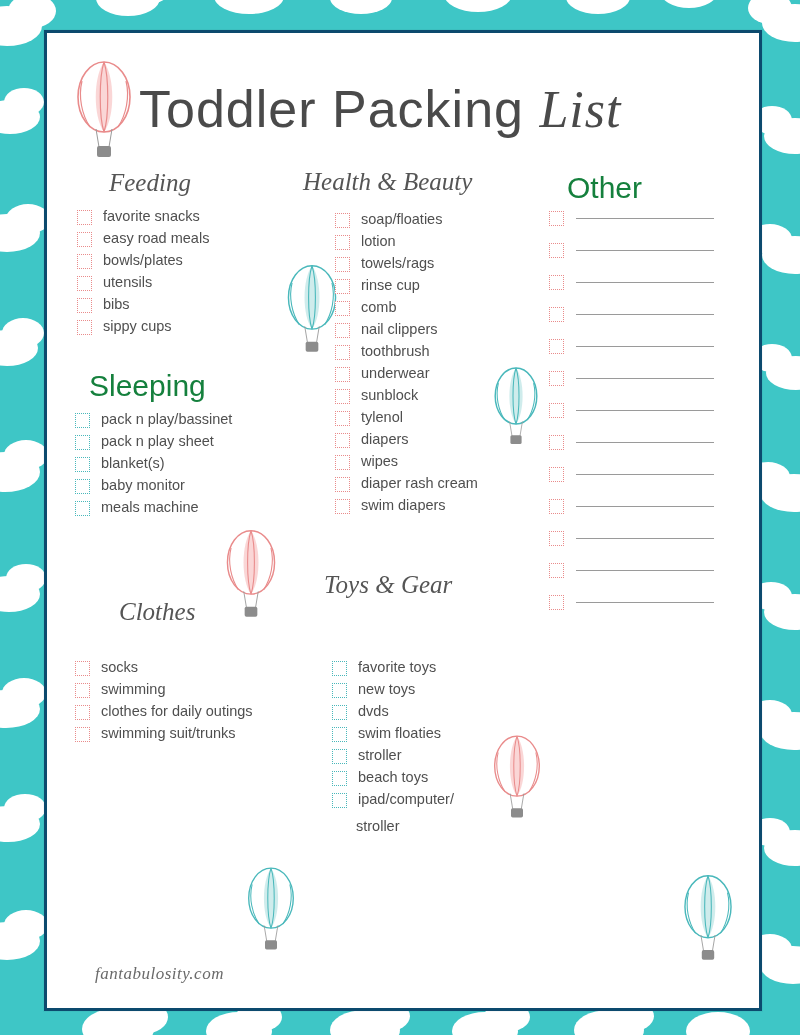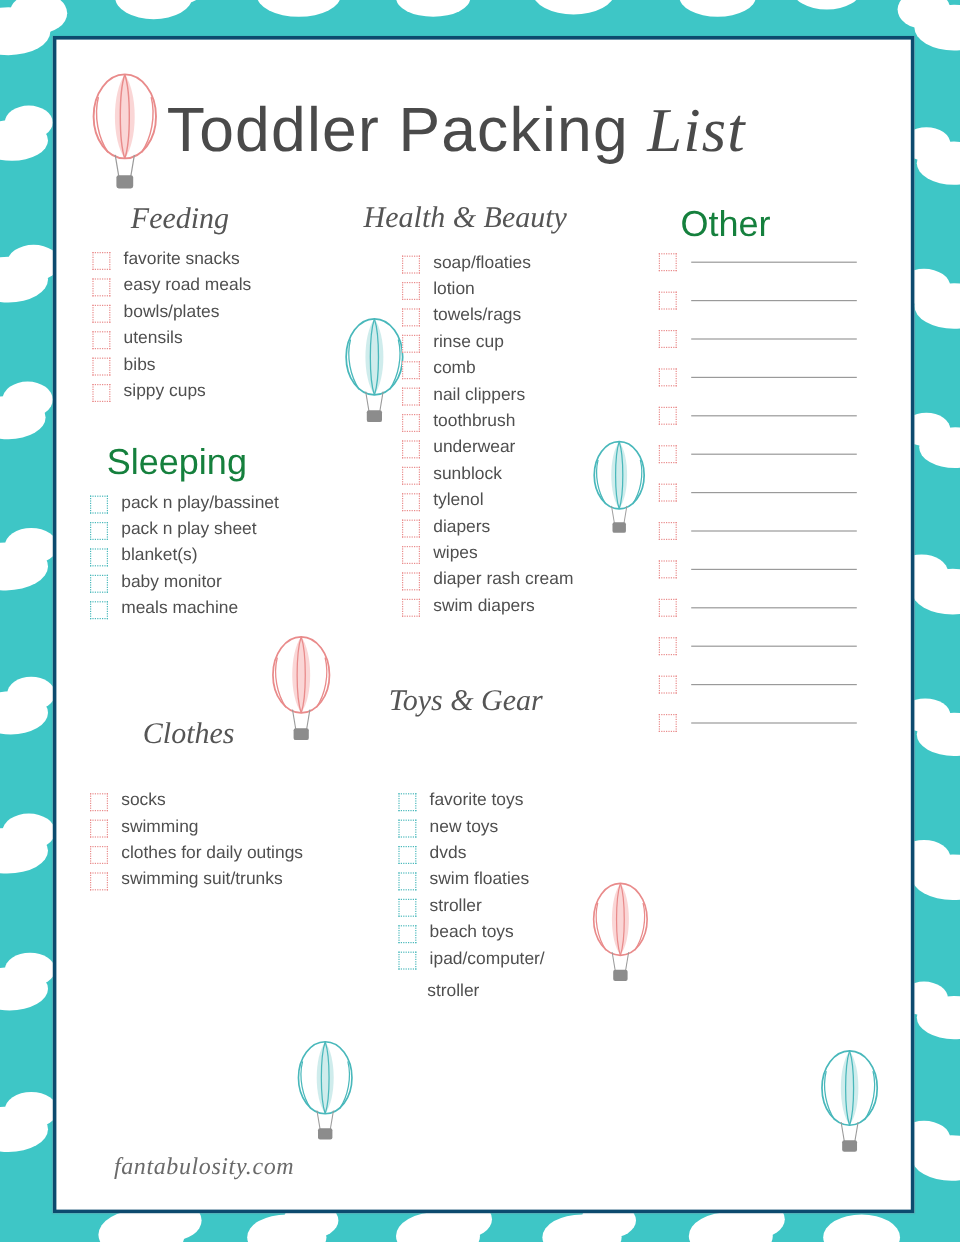--- a/index.html
+++ b/index.html
@@ -127,21 +127,21 @@
     border-bottom: 1px solid #9a9a9a;
   }
 
   
   .footer {
     position: absolute;
     left: 48px;
     bottom: 24px;
     font-family: "Liberation Serif", serif;
     font-style: italic;
-    font-size: 20px;
+    font-size: 17px;
     color: #6a6a6a;
     letter-spacing: 0.5px;
   }
 
   
   .balloon {
     position: absolute;
   }
 </style>
 </head>

